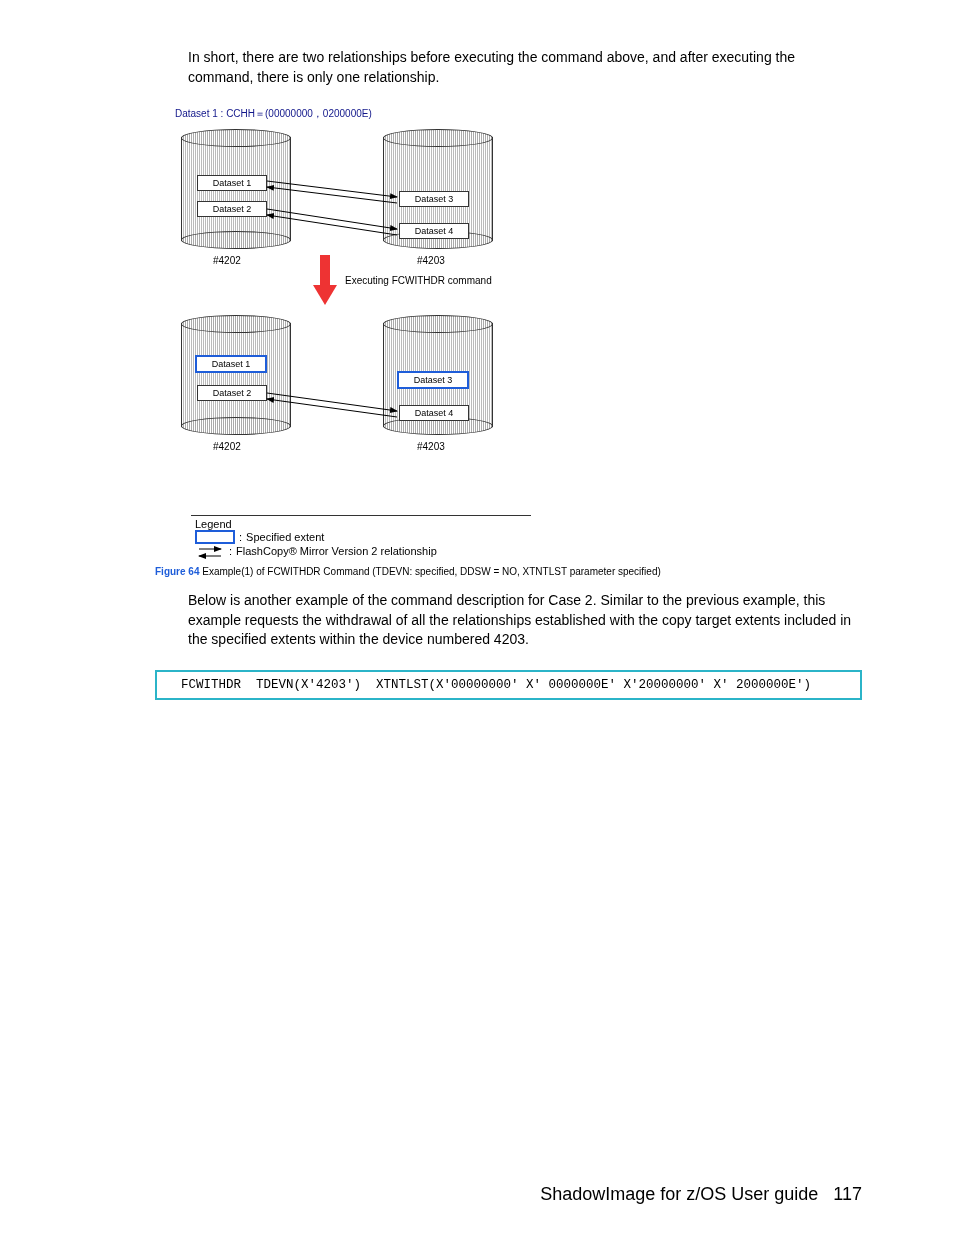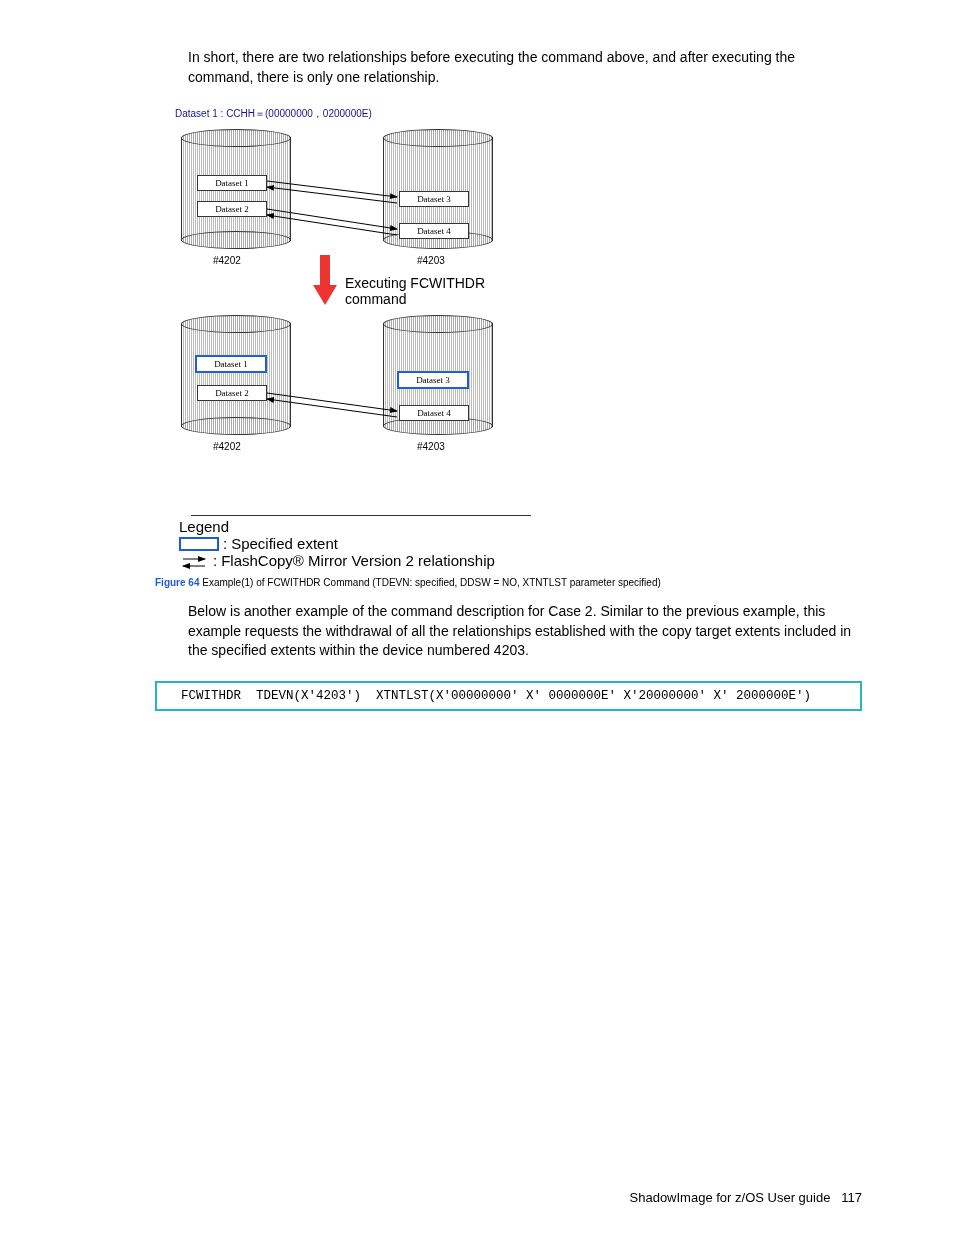--- a/index.html
+++ b/index.html
@@ -57,27 +57,26 @@
     background: repeating-linear-gradient(90deg,#fff 0 1px,#bbb 1px 2px);
   }
   .ds {
     position:absolute;
     font-size:9px;
     background:#fff;
     border:1px solid #333;
     padding:2px 4px;
     text-align:center;
     width:60px;
-    font-family:Liberation Serif, serif;
   }
   .ds-blue { border:2px solid #1e5dd9; }
   .devnum { position:absolute; font-size:10px; }
-  .arrow-lbl { position:absolute; font-size:14px; }
+  .arrow-lbl { position:absolute; font-size:10px; }
   .legend-line { border-top:1px solid #333; width:340px; margin:2px 0 2px 18px;}
-  .legend-row { margin-left:6px; font-size:15px; display:flex; align-items:center; gap:4px; }
+  .legend-row { margin-left:22px; font-size:11px; display:flex; align-items:center; gap:4px; }
   .swatch {
     display:inline-block; width:36px; height:10px;
     border:2px solid #1e5dd9; background:#fff;
   }
   .arrowicon {
     display:inline-block; width:30px; height:14px;
     position:relative;
   }
   .arrowicon svg { width:30px; height:18px; }
   .figcap {
@@ -89,21 +88,21 @@
     border:2px solid #2bb4c8;
     padding:6px 24px;
     font-family: "Courier New", monospace;
     font-size:12.5px;
     margin: 8px 0 6px 0;
     white-space: pre;
   }
   .footer {
     position:absolute;
     bottom:30px; right:92px;
-    font-size:13px;
+    font-size:18px;
   }
   svg.conn { position:absolute; left:0; top:0; width:340px; height:390px; pointer-events:none; }
   .redarrow { position:absolute; }
 </style>
 </head>
 <body>
 
 <div class="page">
 
   <p class="para1">In short, there are two relationships before executing the command above, and after executing the command, there is only one relationship.</p>

